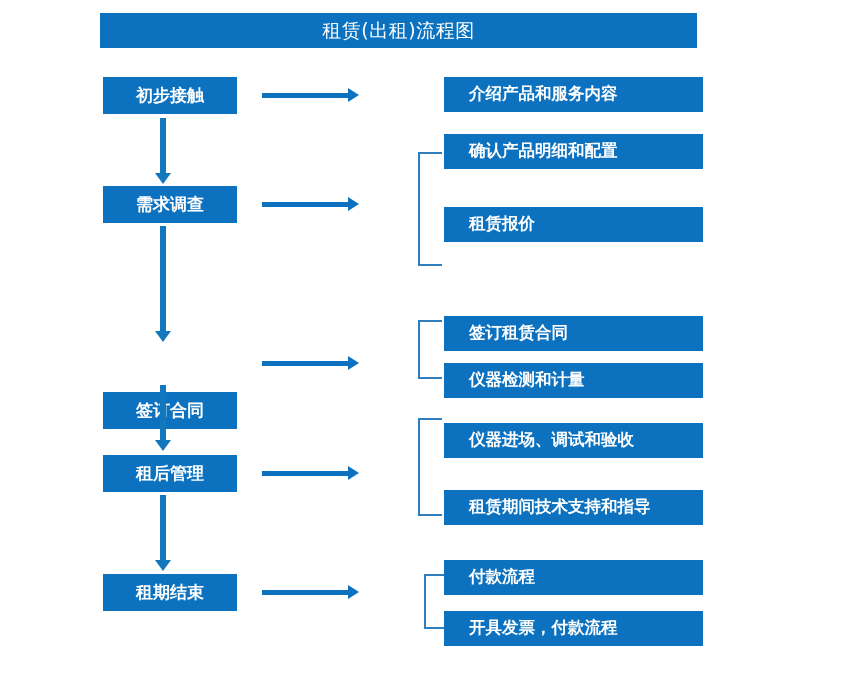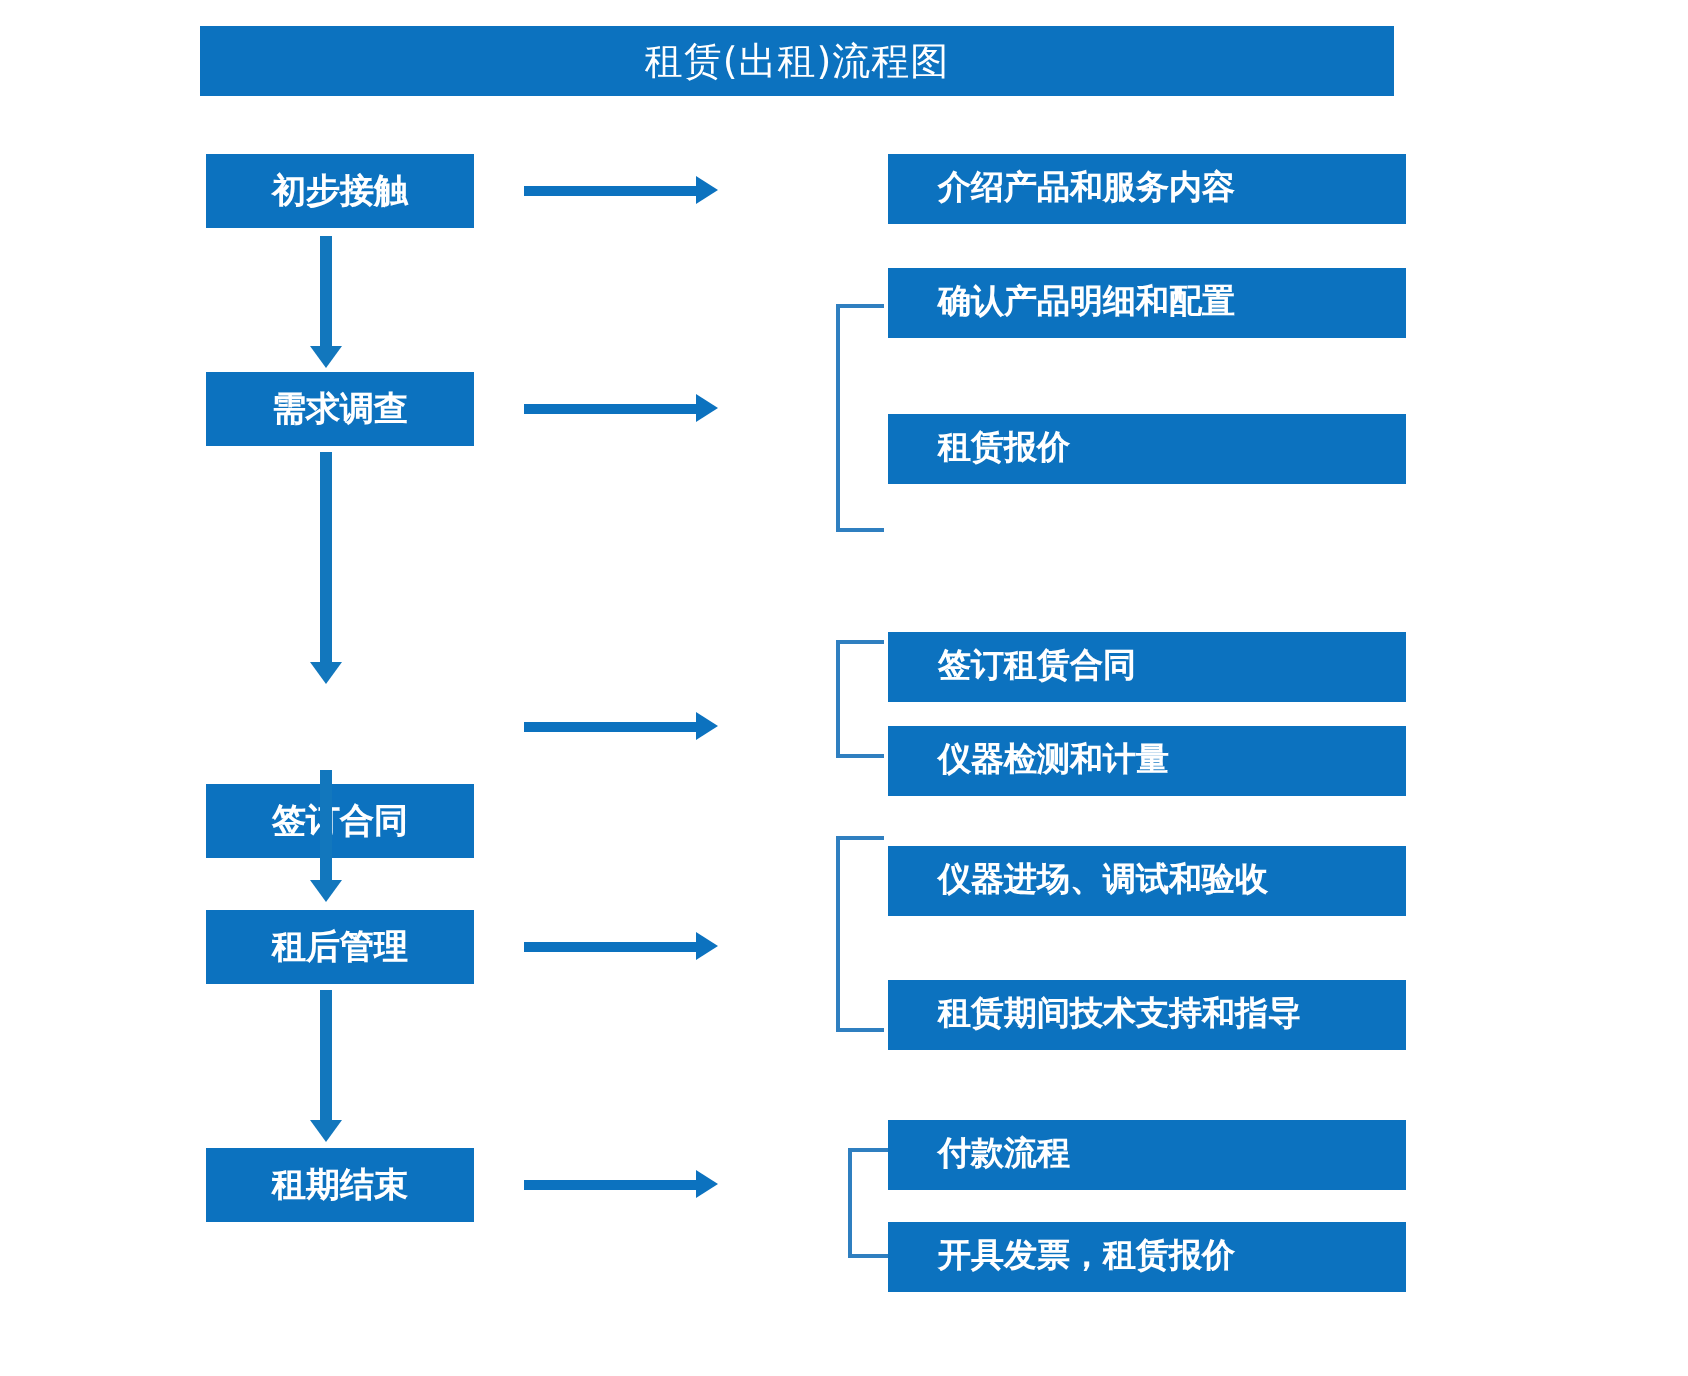--- a/index.html
+++ b/index.html
@@ -167,15 +167,15 @@
   <div class="bracket" style="left:424px; top:574px; width:20px; height:55px;"></div>
 
   <div class="node right" style="top:77px;">介绍产品和服务内容</div>
   <div class="node right" style="top:134px;">确认产品明细和配置</div>
   <div class="node right" style="top:187px;margin-top:20px;">租赁报价</div>
   <div class="node right" style="top:316px;">签订租赁合同</div>
   <div class="node right" style="top:363px;">仪器检测和计量</div>
   <div class="node right" style="top:423px;">仪器进场、调试和验收</div>
   <div class="node right" style="top:490px;">租赁期间技术支持和指导</div>
   <div class="node right" style="top:560px;">付款流程</div>
-  <div class="node right" style="top:611px;">开具发票，租赁报价</div>
+  <div class="node right" style="top:611px;">开具发票，付款流程</div>
 
 </div>
 
 </body></html>

